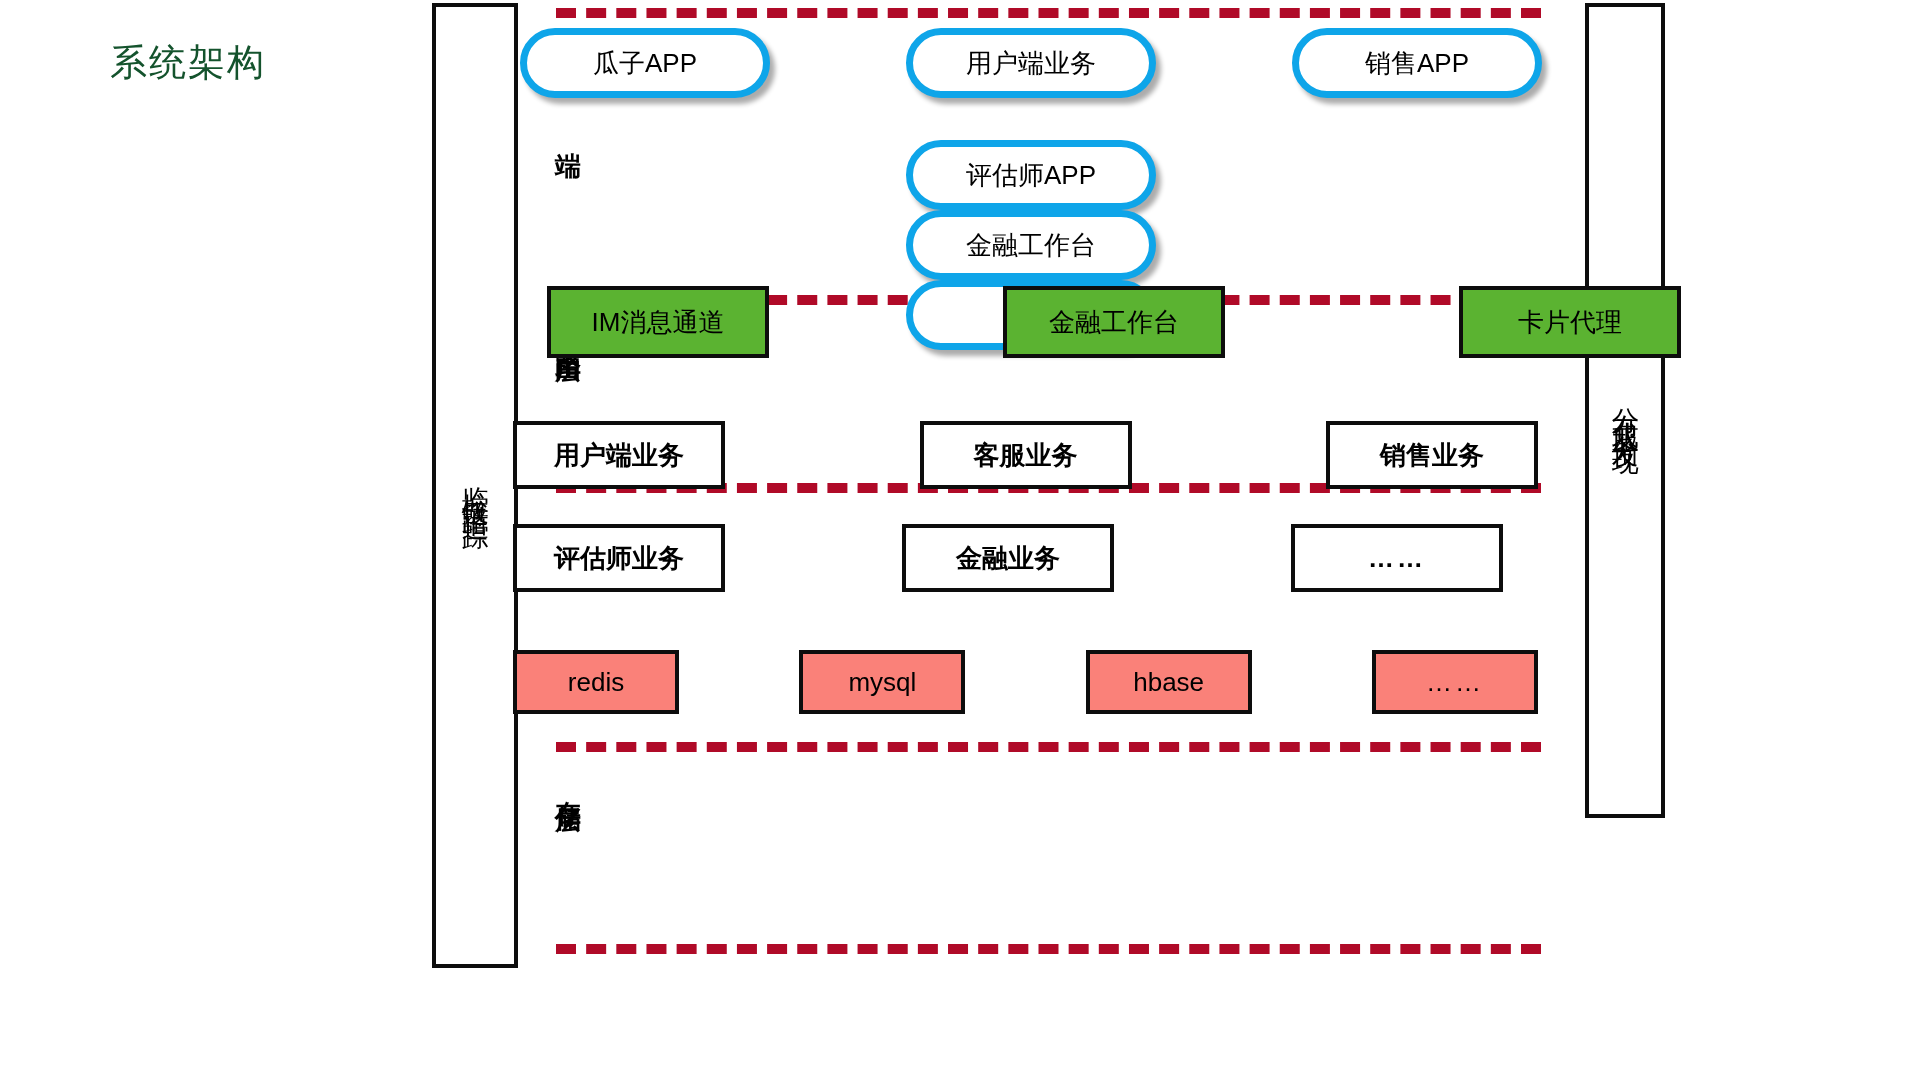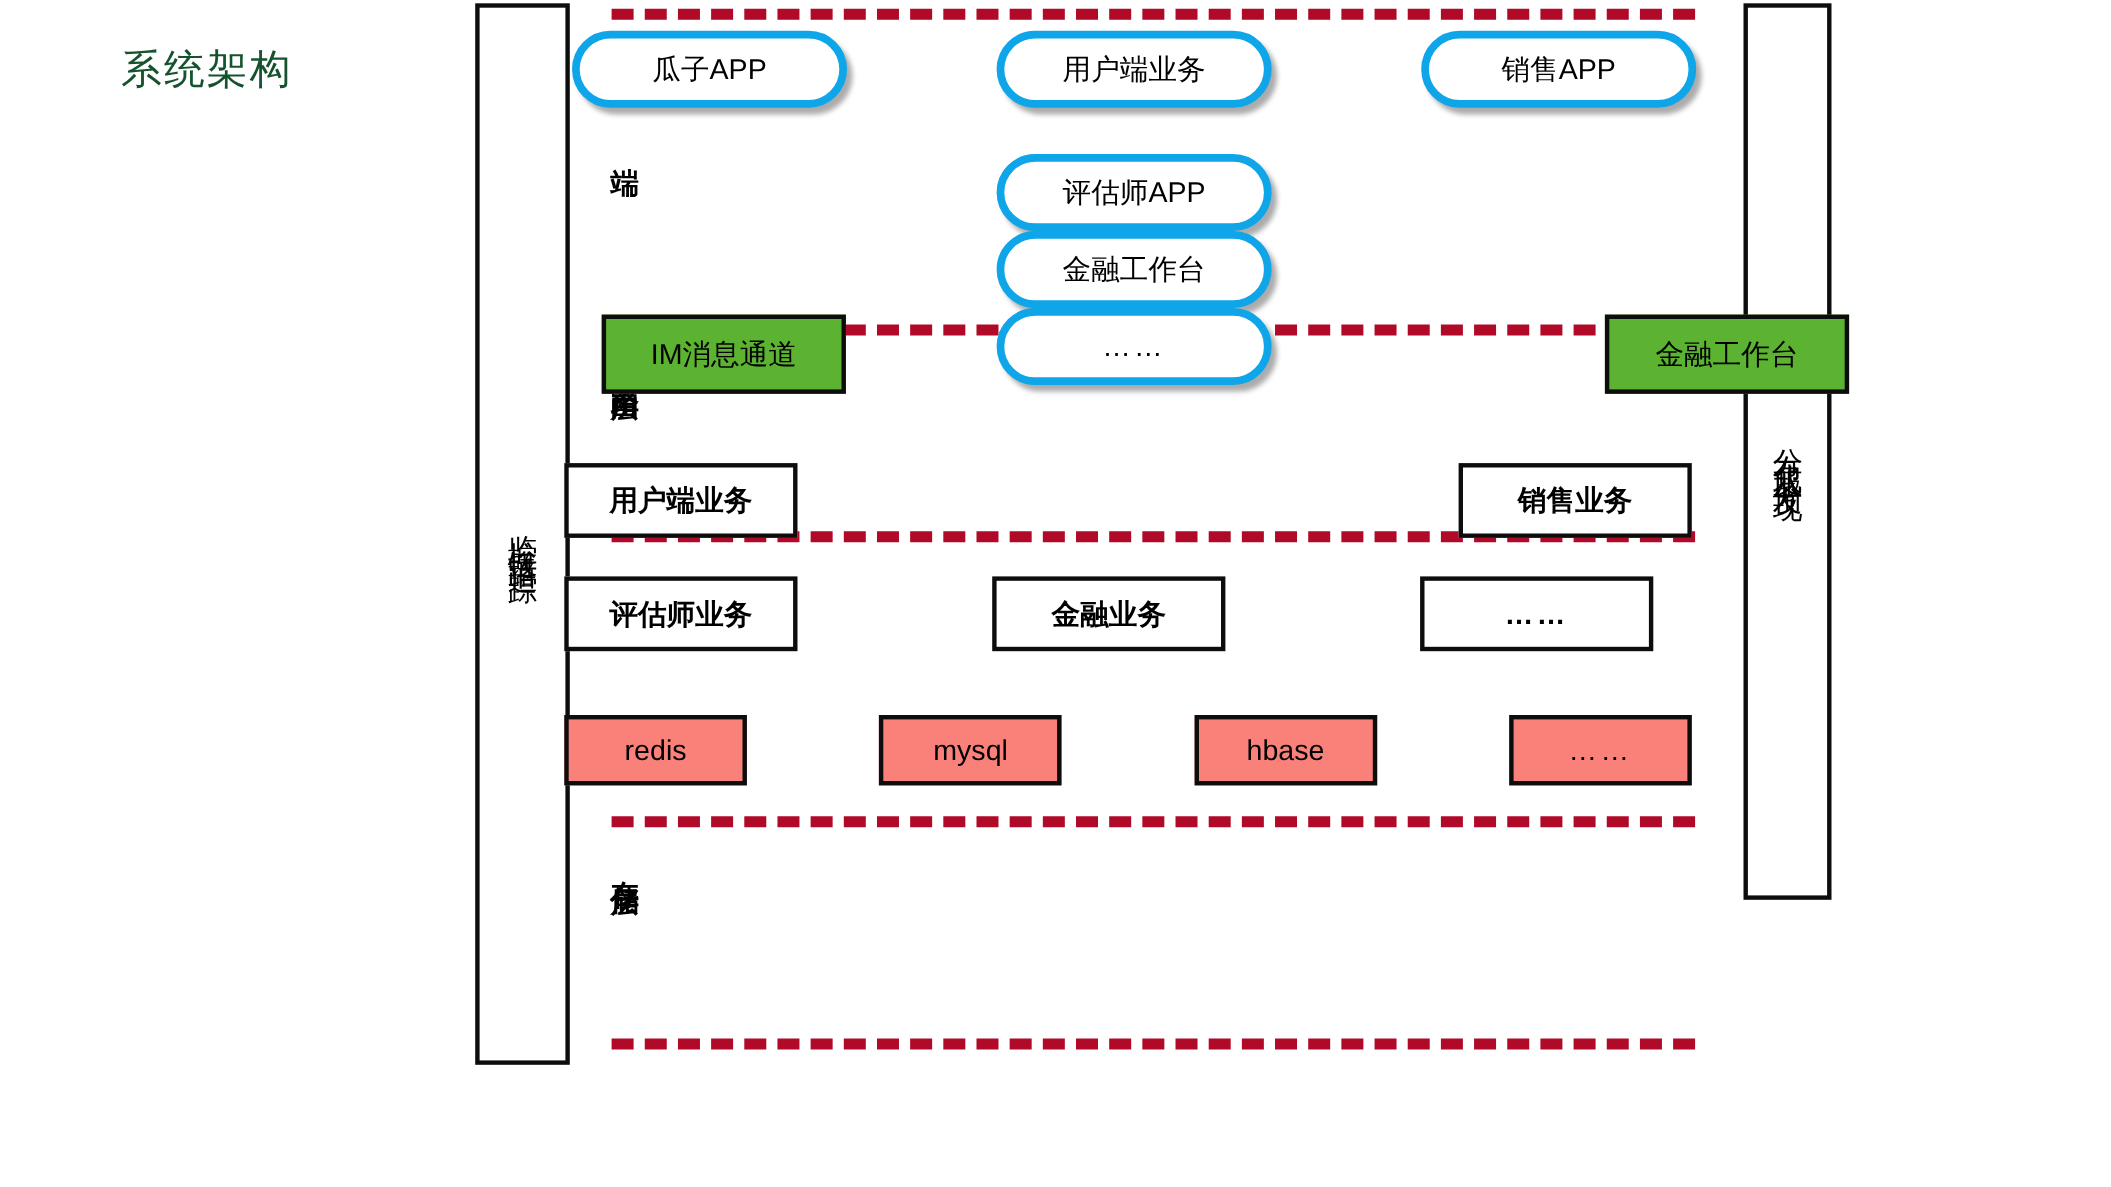--- a/index.html
+++ b/index.html
@@ -163,24 +163,26 @@
 
 <div class="row" id="row-terminal-2">
   <div class="pill">评估师APP</div>
   <div class="pill">金融工作台</div>
   <div class="pill ellipsis">……</div>
 </div>
 
 <div class="row" id="row-route">
   <div class="rect green">IM消息通道</div>
   <div class="rect green">金融工作台</div>
+  <div class="rect green">卡片代理</div>
 </div>
 
 <div class="row" id="row-biz-1">
   <div class="rect white">用户端业务</div>
+  <div class="rect white">客服业务</div>
   <div class="rect white">销售业务</div>
 </div>
 
 <div class="row" id="row-biz-2">
   <div class="rect white">评估师业务</div>
   <div class="rect white">金融业务</div>
   <div class="rect white ellipsis">……</div>
 </div>
 
 <div class="row" id="row-store">

